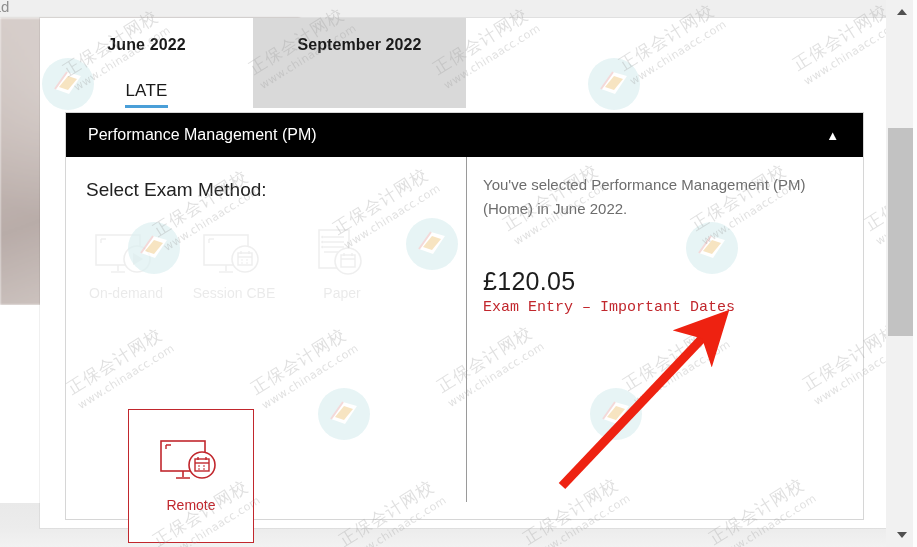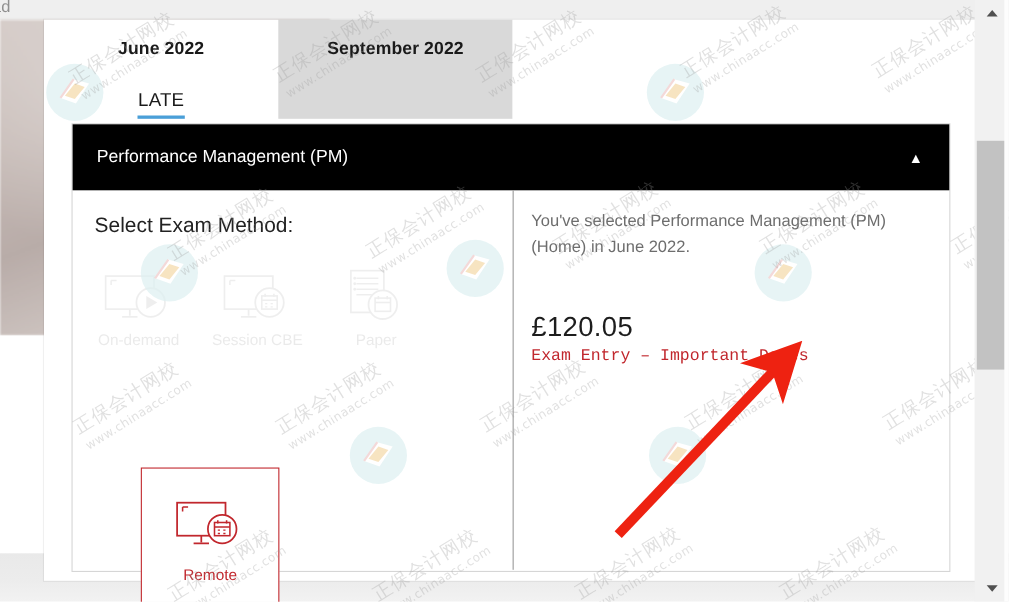--- a/index.html
+++ b/index.html
@@ -48,21 +48,21 @@
        align-items:center;justify-content:space-between;cursor:pointer;user-select:none;}
   .tab.active{background:#ffffff;}
   .tab.inactive{background:#d9d9d9;}
   .tab-month{font-size:16px;font-weight:bold;color:#1a1a1a;margin-top:18px;letter-spacing:.1px;}
   .tab-type{font-size:17px;color:#1a1a1a;margin-top:8px;padding-bottom:4px;
             border-bottom:3px solid #4a9fd8;letter-spacing:.2px;}
   #tabs-filler{flex:1;background:#ffffff;}
 
   
   #card{position:absolute;left:25px;top:94px;width:797px;height:406px;border:1px solid #d6d6d6;background:#fff;}
-  #card-header{height:60px;background:#000000;display:flex;align-items:center;
+  #card-header{height:44px;background:#000000;display:flex;align-items:center;
                justify-content:space-between;padding:0 24px 0 22px;cursor:pointer;}
   #card-title{color:#ffffff;font-size:16px;}
   #card-chevron{color:#ffffff;font-size:13px;line-height:1;}
 
   #card-body{display:flex;height:345px;}
   #left-pane{width:400px;padding:22px 0 0 18px;box-sizing:border-box;position:relative;}
   #divider{width:1px;background:#9a9a9a;}
   #right-pane{flex:1;padding:16px 0 0 16px;box-sizing:border-box;position:relative;}
 
   #select-label{font-size:19px;color:#222;margin:0 0 0 2px;}

